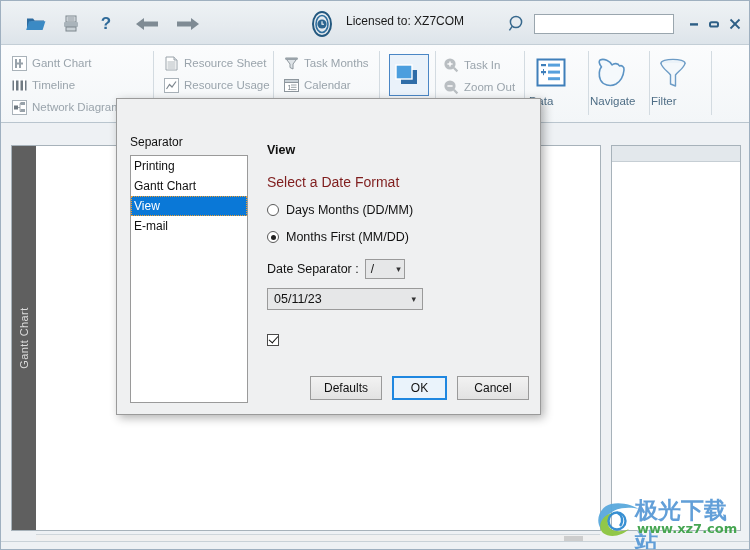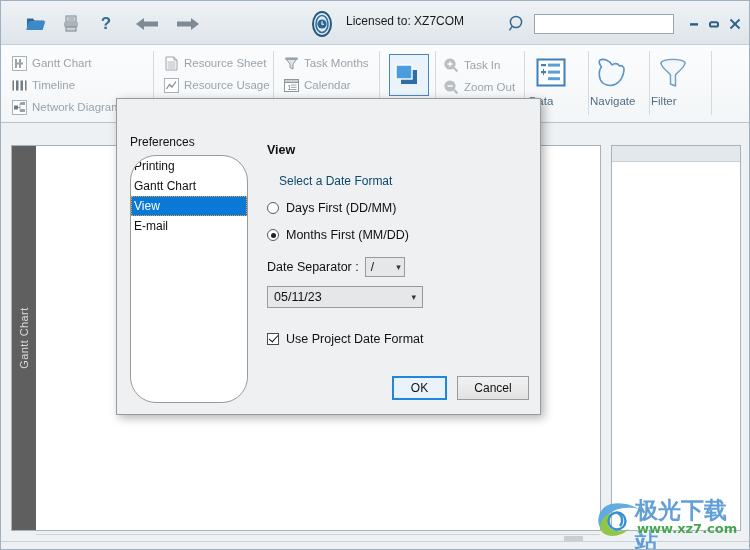--- a/index.html
+++ b/index.html
@@ -158,33 +158,33 @@
     font-size: 15px; color: #222; cursor: pointer;
   }
   .lbl-categories {
     position: absolute; left: 13px; top: 36px; font-size: 12px; color: #111;
   }
   .catlist {
     position: absolute; left: 13px; top: 56px; width: 118px; height: 310px;
     max-height: 307px; height: 307px;
     background: #fff; border: 1px solid #9a9a9a; overflow: hidden;
   }
-  .catlist { height: 248px; border-radius: 26px; }
+  .catlist { height: 248px; }
   .cat-item {
     height: 20px; line-height: 20px; padding-left: 3px;
     font-size: 12px; color: #111; cursor: pointer;
   }
   .cat-item.sel {
     background: #0a78d7; color: #fff;
     outline: 1px dotted #f0a030; outline-offset: -1px;
   }
 
   .rightpane { position: absolute; left: 150px; top: 44px; width: 265px; }
   .sec-title { font-size: 12.5px; font-weight: bold; color: #111; }
-  .sec-sub { font-size: 12px; color: #0c4a6e; margin-top: 17px; margin-left: 12px; }
+  .sec-sub { font-size: 14px; color: #7f1d1d; margin-top: 17px; }
   .radio-row {
     display: flex; align-items: center; gap: 7px; margin-top: 13px;
     font-size: 12.5px; color: #111; cursor: pointer;
   }
   .radio {
     width: 12px; height: 12px; flex: 0 0 12px;
     border: 1px solid #5a5a5a; border-radius: 50%;
     background: #fff; position: relative;
   }
   .radio.on::after {
@@ -517,37 +517,37 @@
       <circle cx="24" cy="26" r="8.5" fill="none" stroke="#2f8bd0" stroke-width="2.4"></circle>
       <path d="M24 17.5 C29 20 31 26 27 31" fill="none" stroke="#2f8bd0" stroke-width="2.4"></path>
     </svg>
     <div class="wm-cn">极光下载站</div>
     <div class="wm-url">www.xz7.com</div>
   </div>
 
   <div class="dlg">
 
 
-    <div class="lbl-categories">Preferences</div>
+    <div class="lbl-categories">Separator</div>
 
     <div class="catlist">
       <div class="cat-item">Printing</div>
       <div class="cat-item">Gantt Chart</div>
       <div class="cat-item sel">View</div>
       <div class="cat-item">E-mail</div>
     </div>
 
     <div class="rightpane">
 
       <div class="sec-title">View</div>
       <div class="sec-sub">Select a Date Format</div>
 
       <div class="radio-row">
         <span class="radio"></span>
-        <span>Days First (DD/MM)</span>
+        <span>Days Months (DD/MM)</span>
       </div>
       <div class="radio-row">
         <span class="radio on"></span>
         <span>Months First (MM/DD)</span>
       </div>
 
       <div class="sep-row">
         <span>Date Separator :</span>
         <span class="mini-combo">
           <span>/</span>
@@ -555,23 +555,23 @@
         </span>
       </div>
 
       <div class="big-combo">
         <span>05/11/23</span>
         <span class="chev">▾</span>
       </div>
 
       <div class="chk-row">
         <span class="chk on"></span>
-        <span>Use Project Date Format</span>
       </div>
     </div>
 
     <div class="dlg-buttons">
+      <div class="dbtn">Defaults</div>
       <div class="dbtn primary">OK</div>
       <div class="dbtn">Cancel</div>
     </div>
   </div>
 
 </div>
 
 </body></html>

